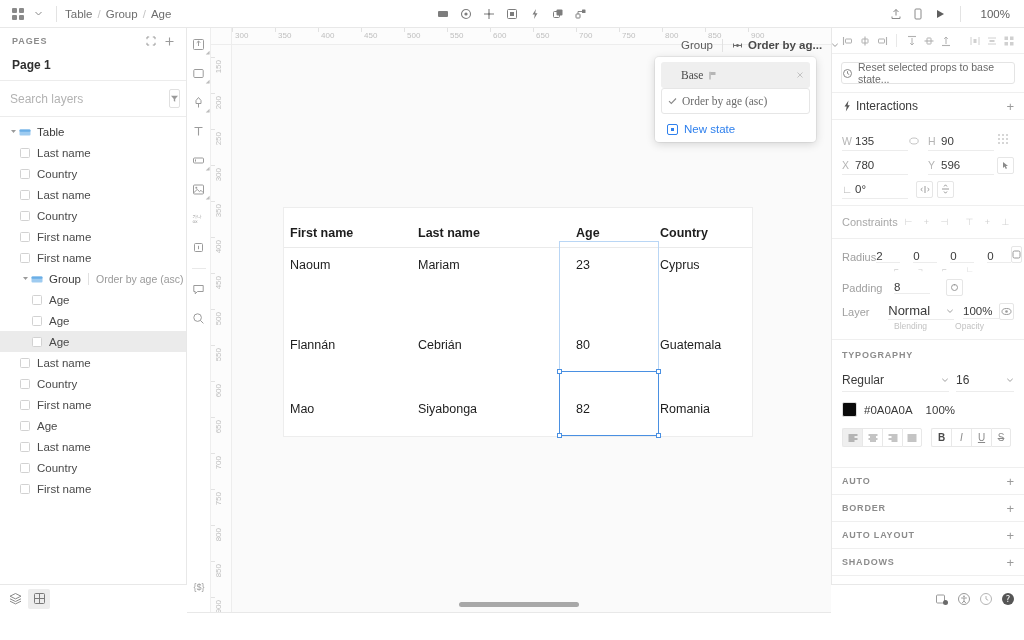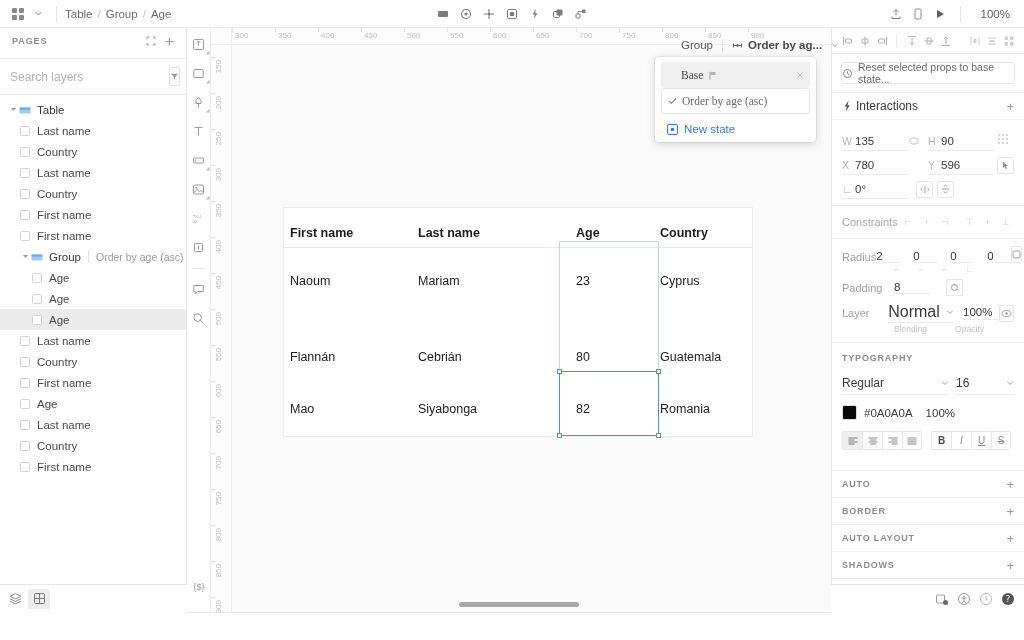--- a/index.html
+++ b/index.html
@@ -151,22 +151,22 @@
     position: absolute; top: 0; left: 0; right: 0; height: 40px;
     border-bottom: 1px solid #eaeaea;
   }
   .cell { position: absolute; font-size: 12.5px; color: #1d1d1d; }
   .cell.hdr { font-weight: bold; }
   .col0 { left: 6px; }
   .col1 { left: 134px; }
   .col2 { left: 292px; }
   .col3 { left: 376px; }
   .row-h { top: 18px; }
-  .row-0 { top: 66px; }
-  .row-1 { top: 142px; }
+  .row-0 { top: 50px; }
+  .row-1 { top: 130px; }
   .row-2 { top: 194px; }
   .grp-outline {
     position: absolute; left: 275px; top: 33px; width: 100px; height: 195px;
     border: 1px solid #b9d6f5;
   }
   .sel-box {
     position: absolute; left: 275px; top: 163px; width: 100px; height: 65px;
     border: 1px solid #4a90e2;
   }
   .handle {
@@ -282,21 +282,21 @@
   .rad-f {
     width: 24px; font-size: 11.5px; color: #3a3a3a; border: none;
     border-bottom: 1px solid #ececec; outline: none; background: transparent;
     font-family: "Liberation Sans", sans-serif;
   }
   .rad-corner-row { display: flex; padding: 0 10px 2px 62px; gap: 13px; }
   .corner-ic { font-size: 8px; color: #d0d0d0; width: 11px; }
   .pad-row { display: flex; align-items: center; padding: 3px 10px; }
   .lay-row { display: flex; align-items: center; padding: 4px 10px 0; }
   .sel-lay {
-    width: 74px; font-size: 16px; color: #3a3a3a;
+    width: 74px; font-size: 13px; color: #3a3a3a;
     border-bottom: 1px solid #ececec; display: flex; align-items: center;
     padding-bottom: 1px;
   }
   .sel-chev { margin-left: auto; color: #a0a0a0; font-size: 7px; }
   .op-val {
     width: 40px; font-size: 11.5px; color: #3a3a3a; margin-left: 9px;
     border-bottom: 1px solid #ececec; padding-bottom: 1px;
   }
   .sublabels { display: flex; padding: 1px 10px 8px 62px; border-bottom: 1px solid #efefef; }
   .sub-l { font-size: 8.5px; color: #c2c2c2; }
@@ -452,20 +452,23 @@
       <div class="ic-btn">
         <svg width="10" height="10" viewBox="0 0 10 10">
             <path d="M1 3.2 L1 1 L3.2 1 M6.8 1 L9 1 L9 3.2 M9 6.8 L9 9 L6.8 9 M3.2 9 L1 9 L1 6.8" stroke="#9a9a9a" stroke-width="1" fill="none"></path>
           </svg>
       </div>
       <div class="ic-btn">
         <svg width="11" height="11" viewBox="0 0 11 11">
             <path d="M5.5 1.5 L5.5 9.5 M1.5 5.5 L9.5 5.5" stroke="#9a9a9a" stroke-width="1.1"></path>
           </svg>
       </div>
+    </div>
+    <div class="page-row">
+      <span>Page 1</span>
     </div>
     <div class="pages-divider"></div>
 
     <div class="search-wrap">
       <input class="search-input" placeholder="Search layers" style="">
       <div class="filter-btn">
         <svg width="9" height="9" viewBox="0 0 9 9">
             <path d="M1 1.8 L8 1.8 L5.2 5 L5.2 7.8 L3.8 7 L3.8 5 Z" fill="#9a9a9a"></path>
           </svg>
       </div>

